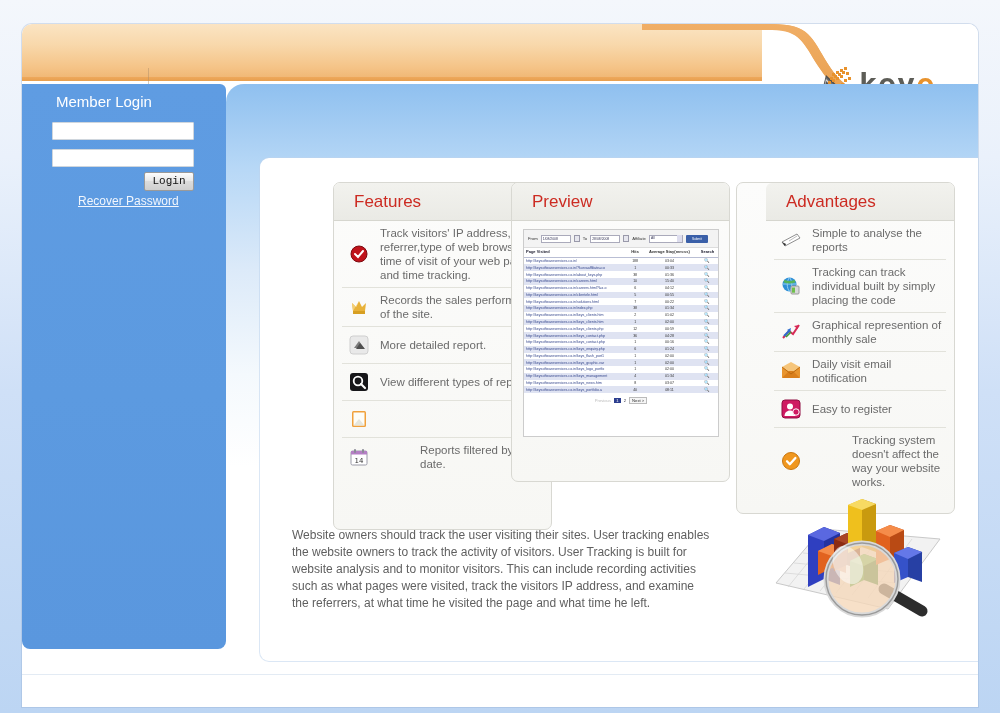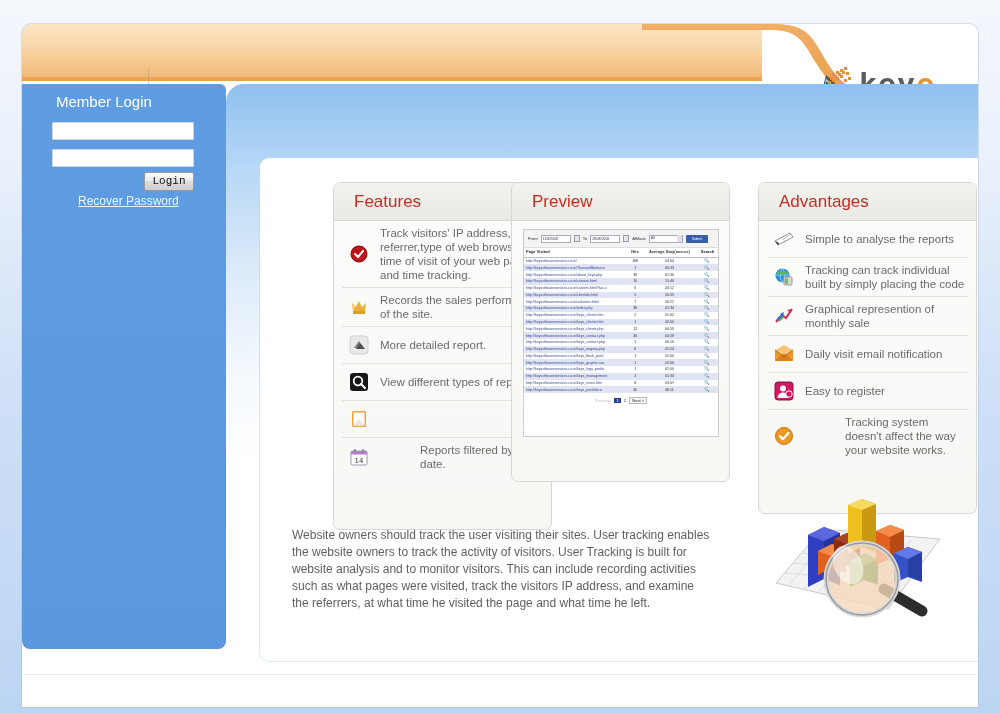--- a/index.html
+++ b/index.html
@@ -106,21 +106,21 @@
   }
 
   
   .panel {
     position: absolute; top: 158px; width: 219px;
     background: linear-gradient(180deg,#fcfcfb 0%,#f7f7f4 100%);
     border: 1px solid #d8d8d2; border-radius: 7px;
   }
   #panel-features  { left: 264px; height: 348px; margin-left: 47px; }
   #panel-preview   { left: 489px; height: 300px; }
-  #panel-advantages{ left: 736px; height: 332px; }
+  #panel-advantages{ left: 714px; height: 332px; padding-left: 29px; }
 
   .panel-head {
     height: 38px; background: linear-gradient(180deg,#f2f2ee 0%,#eaeae5 100%);
     border-bottom: 1px solid #d6d6cf; border-radius: 6px 6px 0 0;
     padding-left: 20px;
   }
   .panel-head h2 {
     font-size: 17px; font-weight: normal; color: #cc2b22;
     line-height: 38px;
   }

